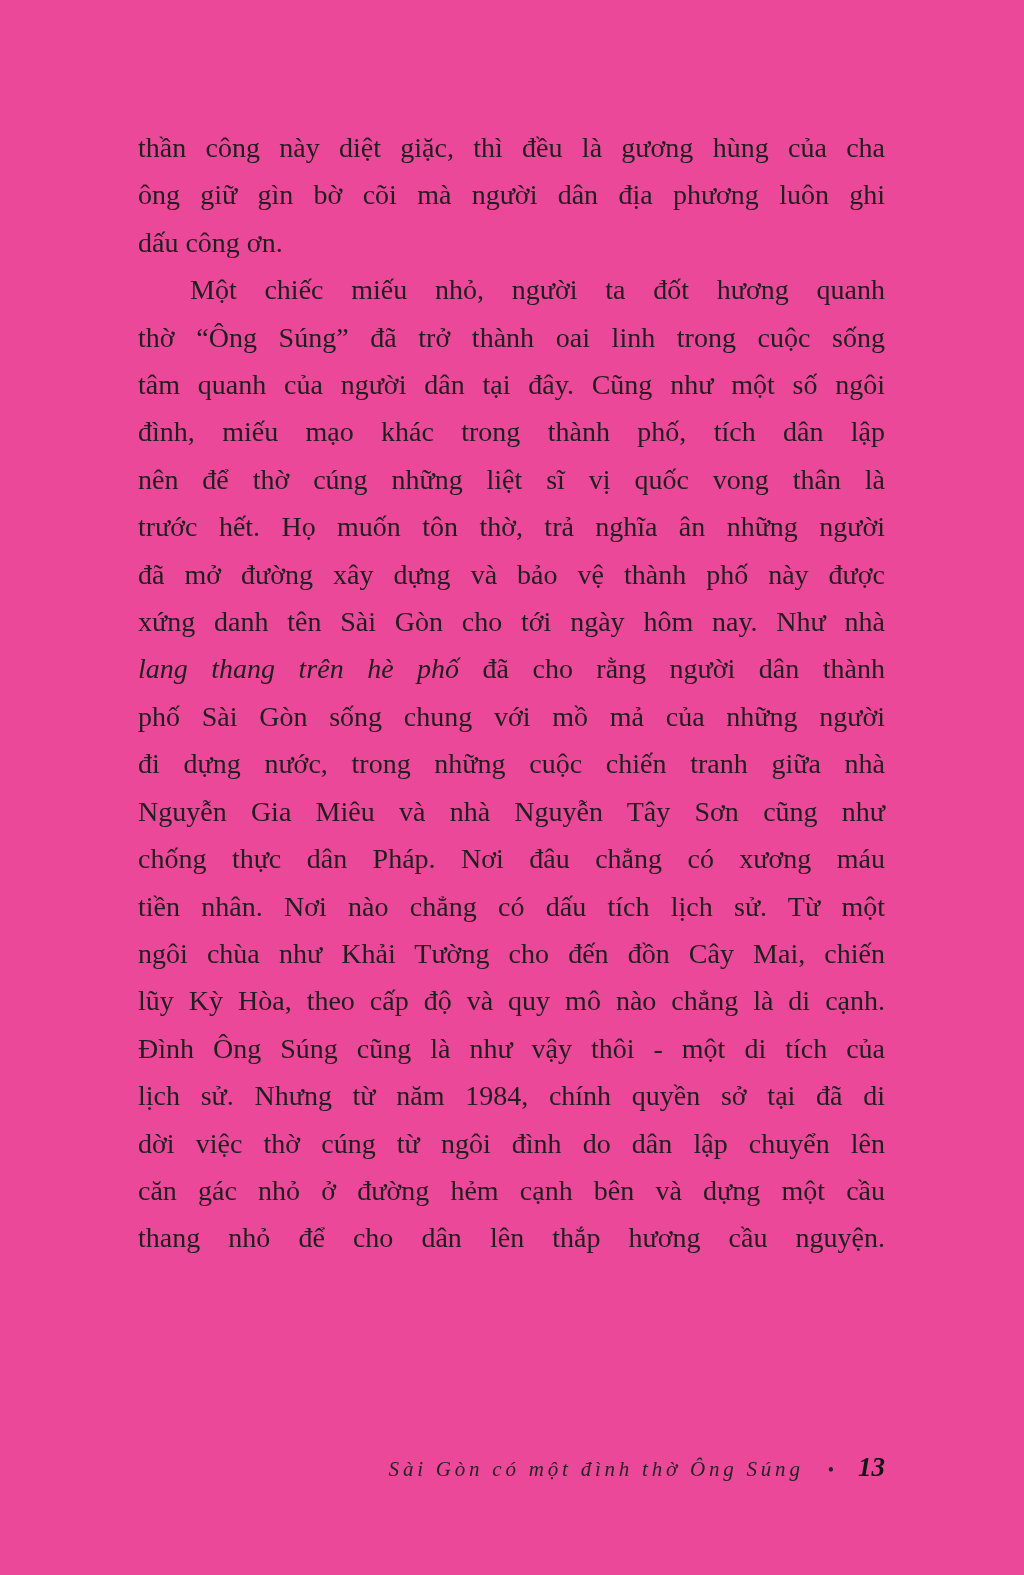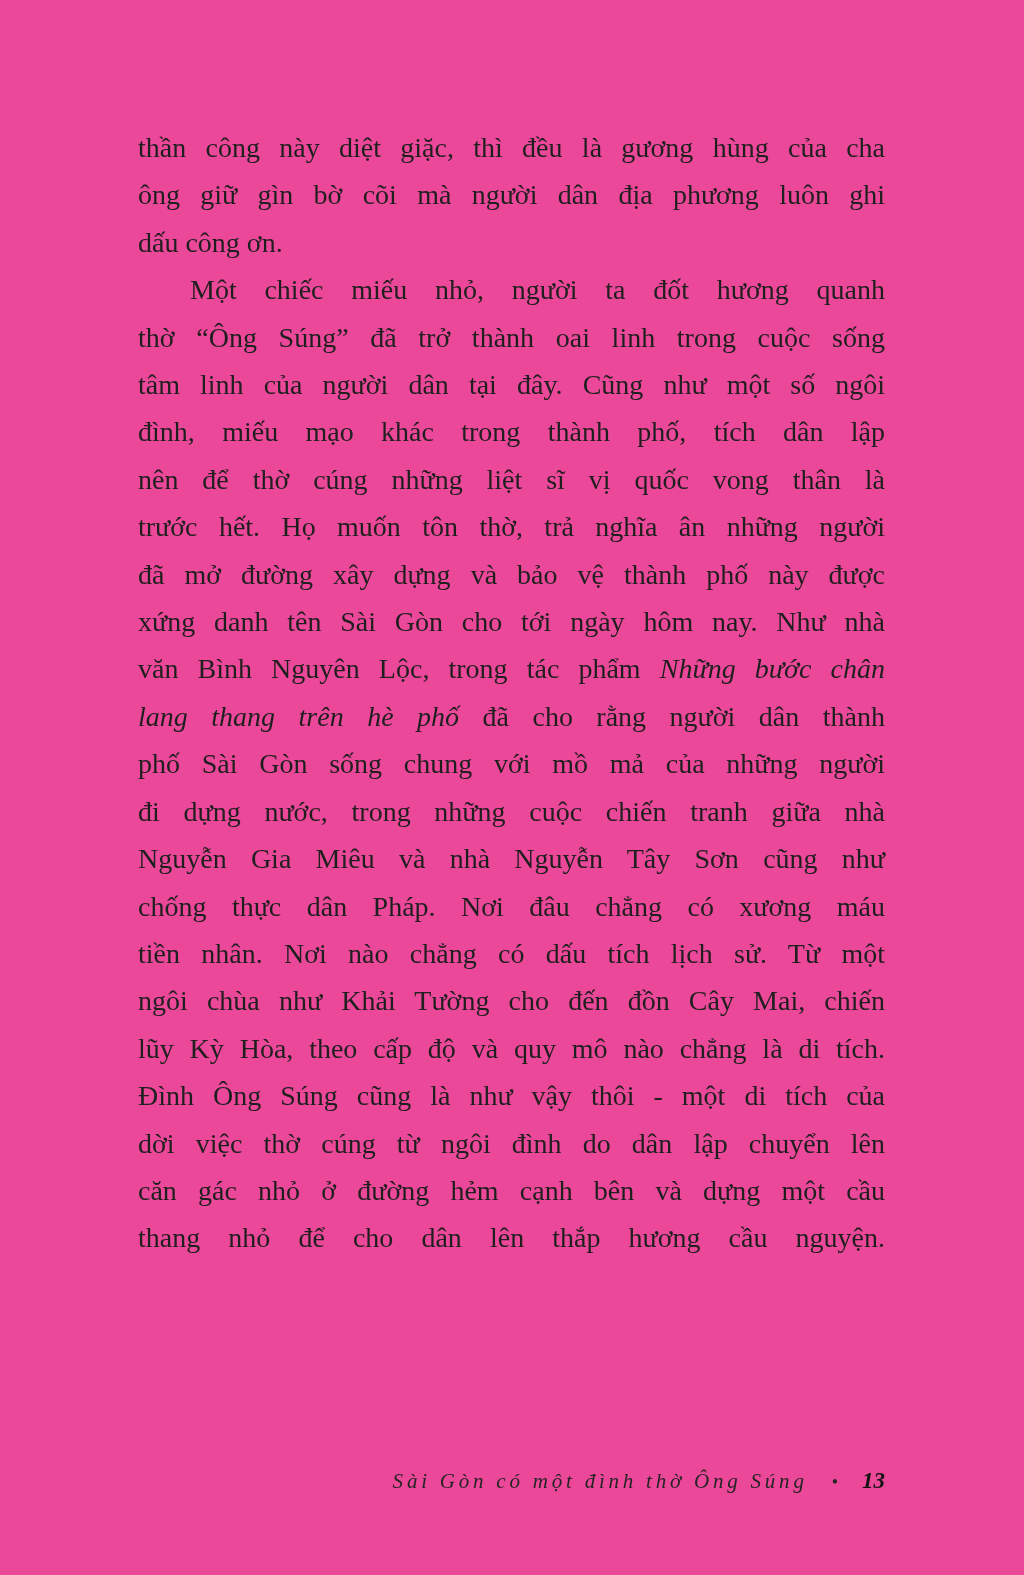--- a/index.html
+++ b/index.html
@@ -57,55 +57,54 @@
     color: #242424;
     white-space: nowrap;
   }
   .dot-sep {
     font-size: 18px;
     color: #242424;
   }
   .page-number {
     font-style: italic;
     font-weight: bold;
-    font-size: 23px;
+    font-size: 27px;
     color: #141414;
-    margin-top: 16px;
   }
 </style>
 </head>
 <body>
 
 <div class="page">
 
   <main class="text-block" id="text-block">
       <div>
         <div class="line j"><span>thần công này diệt giặc, thì đều là gương hùng của cha</span></div>
         <div class="line j"><span>ông giữ gìn bờ cõi mà người dân địa phương luôn ghi</span></div>
         <div class="line last"><span>dấu công ơn.</span></div>
       </div>
       <div>
         <div class="line j indent"><span>Một chiếc miếu nhỏ, người ta đốt hương quanh</span></div>
         <div class="line j"><span>thờ “Ông Súng” đã trở thành oai linh trong cuộc sống</span></div>
-        <div class="line j"><span>tâm linh của người dân tại đây. Cũng như một số ngôi</span></div>
+        <div class="line j"><span>tâm quanh của người dân tại đây. Cũng như một số ngôi</span></div>
         <div class="line j"><span>đình, miếu mạo khác trong thành phố, tích dân lập</span></div>
         <div class="line j"><span>nên để thờ cúng những liệt sĩ vị quốc vong thân là</span></div>
         <div class="line j"><span>trước hết. Họ muốn tôn thờ, trả nghĩa ân những người</span></div>
         <div class="line j"><span>đã mở đường xây dựng và bảo vệ thành phố này được</span></div>
         <div class="line j"><span>xứng danh tên Sài Gòn cho tới ngày hôm nay. Như nhà</span></div>
-        <div class="line j"><span>văn Bình Nguyên Lộc, trong tác phẩm </span><span class="it">Những bước chân</span></div>
         <div class="line j"><span class="it">lang thang trên hè phố</span><span> đã cho rằng người dân thành</span></div>
         <div class="line j"><span>phố Sài Gòn sống chung với mồ mả của những người</span></div>
         <div class="line j"><span>đi dựng nước, trong những cuộc chiến tranh giữa nhà</span></div>
         <div class="line j"><span>Nguyễn Gia Miêu và nhà Nguyễn Tây Sơn cũng như</span></div>
         <div class="line j"><span>chống thực dân Pháp. Nơi đâu chẳng có xương máu</span></div>
         <div class="line j"><span>tiền nhân. Nơi nào chẳng có dấu tích lịch sử. Từ một</span></div>
         <div class="line j"><span>ngôi chùa như Khải Tường cho đến đồn Cây Mai, chiến</span></div>
-        <div class="line j"><span>lũy Kỳ Hòa, theo cấp độ và quy mô nào chẳng là di tích.</span></div>
+        <div class="line j"><span>lũy Kỳ Hòa, theo cấp độ và quy mô nào chẳng là di cạnh.</span></div>
         <div class="line j"><span>Đình Ông Súng cũng là như vậy thôi - một di tích của</span></div>
+        <div class="line j"><span>lịch sử. Nhưng từ năm 1984, chính quyền sở tại đã di</span></div>
         <div class="line j"><span>dời việc thờ cúng từ ngôi đình do dân lập chuyển lên</span></div>
         <div class="line j"><span>căn gác nhỏ ở đường hẻm cạnh bên và dựng một cầu</span></div>
         <div class="line j"><span>thang nhỏ để cho dân lên thắp hương cầu nguyện.</span></div>
       </div>
     </main>
 
   <footer class="footer">
     <span class="running-title">Sài Gòn có một đình thờ Ông Súng</span>
     <span class="dot-sep">•</span>
     <span class="page-number">13</span>

